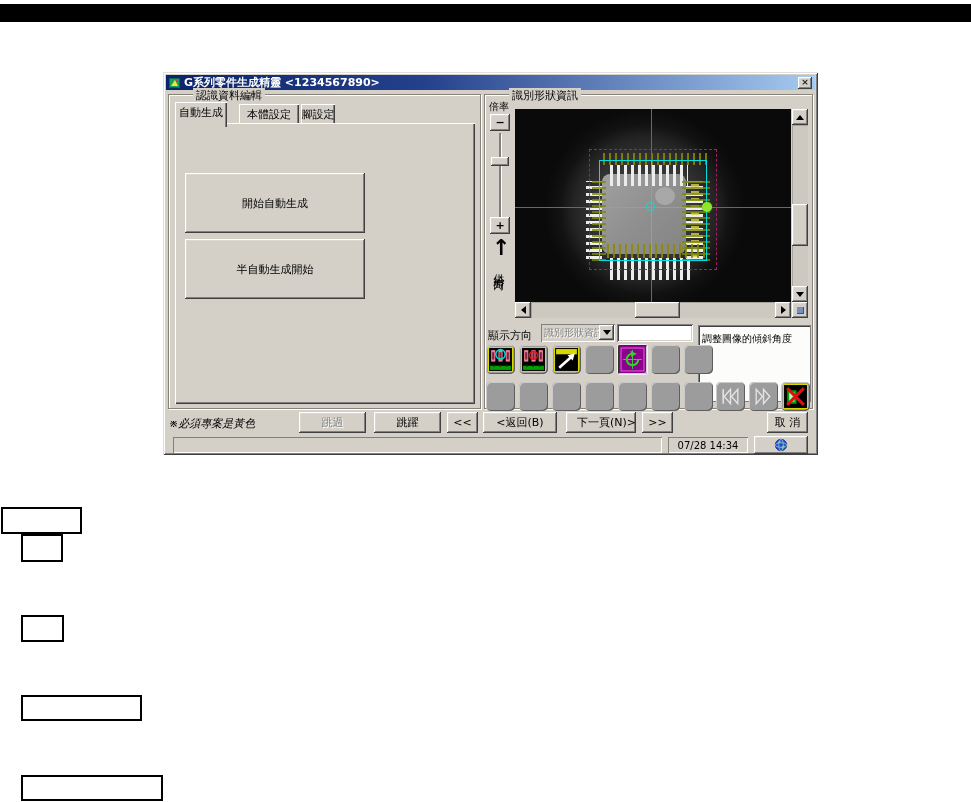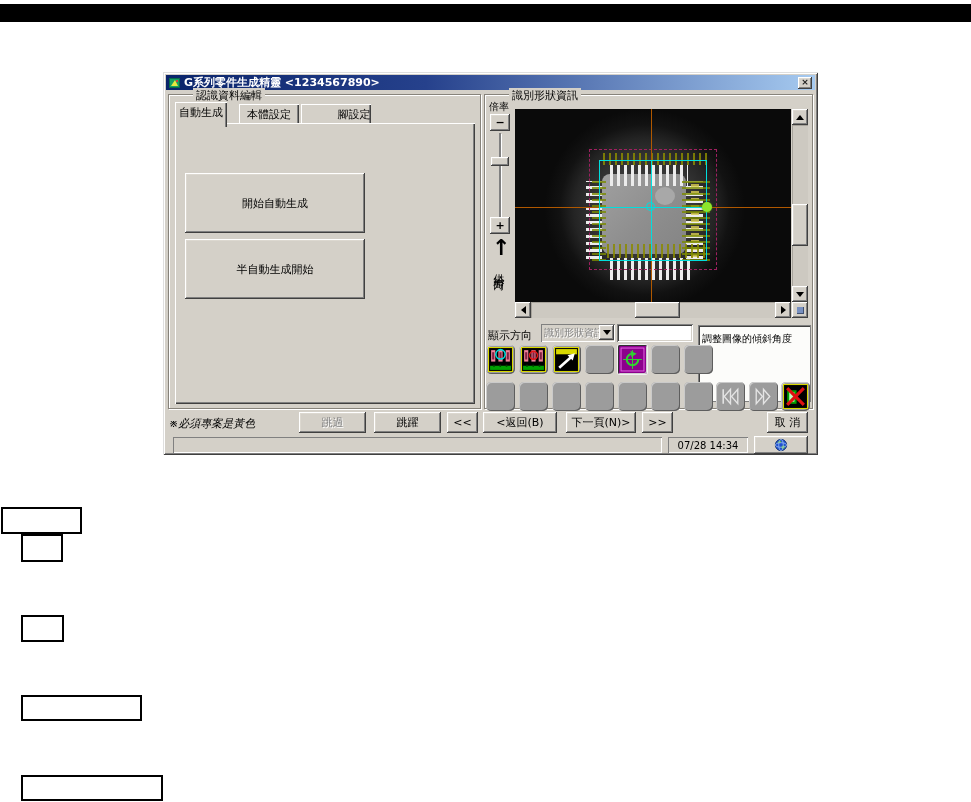--- a/index.html
+++ b/index.html
@@ -78,21 +78,21 @@
 
   <div class="abs groupbox" style="left:5px;top:22px;width:313px;height:315px;">
     <span class="grouplabel">認識資料編輯</span>
 
     <div class="tab active" style="left:6px;top:7px;width:52px;height:22px;">
       <span>自動生成</span>
     </div>
     <div class="tab" style="left:70px;top:9px;width:60px;height:20px;">
       <span>本體設定</span>
     </div>
-    <div class="tab" style="left:132px;top:9px;width:34px;height:20px;padding-left:36px;">
+    <div class="tab" style="left:132px;top:9px;width:34px;height:20px;">
       <span>腳設定</span>
     </div>
 
     <div class="abs" style="left:6px;top:28px;width:300px;height:281px;background:#d4d0c8;
                 box-shadow: inset 1px 1px 0 #ffffff, inset -1px -1px 0 #404040, inset -2px -2px 0 #808080;">
 
 
       <div class="abs b-raised" style="left:10px;top:50px;width:180px;height:60px;">
         <span>開始自動生成</span>
       </div>
@@ -287,21 +287,21 @@
   </div>
   <div class="abs b-raised" style="left:211px;top:340px;width:67px;height:21px;">
     <span>跳躍</span>
   </div>
   <div class="abs b-raised" style="left:284px;top:340px;width:31px;height:21px;">
     <span>&lt;&lt;</span>
   </div>
   <div class="abs b-raised" style="left:320px;top:340px;width:74px;height:21px;">
     <span>&lt;返回(B)</span>
   </div>
-  <div class="abs b-raised" style="left:403px;top:340px;width:70px;height:21px;">
+  <div class="abs b-raised" style="left:403px;top:340px;width:70px;height:21px;justify-content:flex-end;">
     <span>下一頁(N)&gt;</span>
   </div>
   <div class="abs b-raised" style="left:479px;top:340px;width:31px;height:21px;">
     <span>&gt;&gt;</span>
   </div>
   <div class="abs b-raised" style="left:604px;top:340px;width:41px;height:21px;">
     <span>取 消</span>
   </div>
 
   <div class="abs b-sunken-gray" style="left:10px;top:365px;width:489px;height:16px;background:#d4d0c8;"></div>

